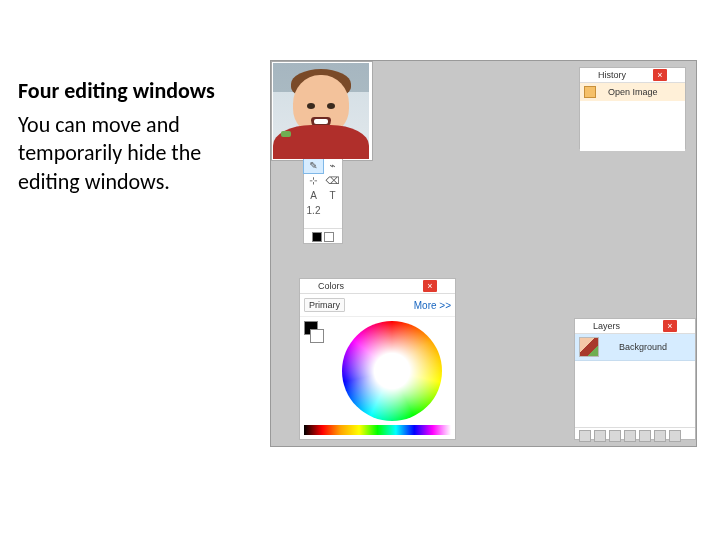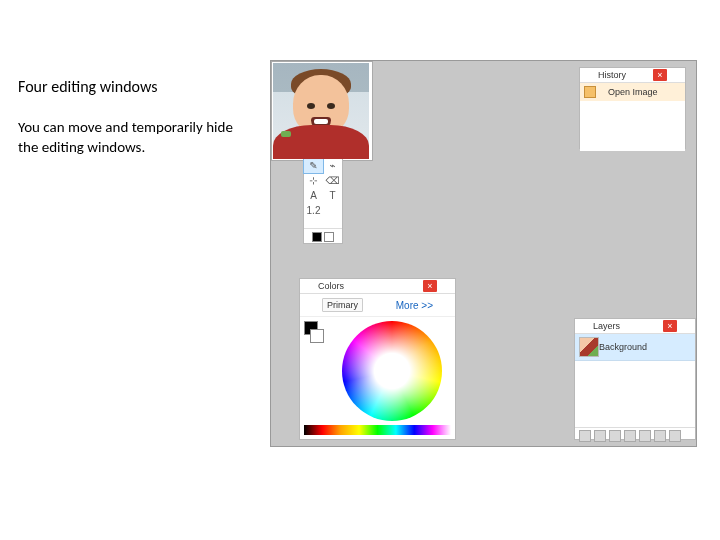--- a/index.html
+++ b/index.html
@@ -1,19 +1,19 @@
 <!DOCTYPE html>
 <html><head>
 <meta charset="utf-8">
 <style>
   html,body{margin:0;padding:0;width:720px;height:540px;background:#fff;font-family:"Calibri","Segoe UI",sans-serif;color:#000;overflow:hidden}
   .slide{position:relative;width:720px;height:540px}
   .text-col{position:absolute;left:18px;top:78px;width:230px}
-  .heading{font-size:16px;font-weight:400;line-height:1.15;margin-bottom:22px}
-  .body{font-size:15px;line-height:1.28}
+  .heading{font-size:22px;font-weight:700;line-height:1.15;margin-bottom:8px}
+  .body{font-size:22px;line-height:1.28}
   .stage{position:absolute;left:270px;top:60px;width:425px;height:385px;background:#c7c7c7;border:1px solid #999}
   .win{position:absolute;background:#fff;border:1px solid #b8b8b8;font-family:"Segoe UI",sans-serif;font-size:9px;color:#333;box-shadow:0 0 0 rgba(0,0,0,0)}
   .titlebar{height:14px;line-height:14px;border-bottom:1px solid #ddd;padding:0 18px;display:flex;align-items:center;justify-content:space-between;background:#fff}
   .titlebar .t{white-space:nowrap;overflow:hidden}
   .close-btn{width:14px;height:12px;background:#e23b2e;color:#fff;font-size:9px;line-height:12px;text-align:center;border-radius:1px;cursor:pointer}
   
   .tools{left:32px;top:6px;width:38px;height:175px}
   .tools .titlebar{height:14px;justify-content:flex-start;gap:2px}
   .tool-grid{display:grid;grid-template-columns:1fr 1fr;grid-auto-rows:15px;width:100%;height:calc(100% - 30px)}
   .tool{display:flex;align-items:center;justify-content:center;font-size:10px;color:#555}
@@ -22,31 +22,31 @@
   .sw{width:8px;height:8px;border:1px solid #888}
   .sw.fg{background:#000}
   .sw.bg{background:#fff}
   
   .history{right:10px;top:6px;width:105px;height:80px}
   .hist-row{display:flex;align-items:center;gap:12px;padding:2px 4px;background:#fff0d8;height:14px}
   .hist-row .ic{width:10px;height:10px;background:#f5c069;border:1px solid #c8903a}
   .hist-body{height:calc(100% - 14px - 16px);background:#fff}
   
   .colors-win{left:28px;bottom:6px;width:155px;height:160px}
-  .colors-win .row{display:flex;align-items:center;gap:4px;padding:3px 22px;height:16px;border-bottom:1px solid #eee}
+  .colors-win .row{display:flex;align-items:center;gap:4px;padding:3px 4px;height:16px;border-bottom:1px solid #eee}
   .sel-primary{font-size:9px;padding:1px 4px;border:1px solid #ccc;background:#fafafa;border-radius:1px}
   .more{font-size:10px;color:#1966c0}
   .wheel{margin:4px auto 2px;width:100px;height:100px;border-radius:50%;background:conic-gradient(red,orange,yellow,lime,cyan,blue,magenta,red)}
   .wheel::after{content:"";display:block;width:100%;height:100%;border-radius:50%;background:radial-gradient(circle,#fff 0%,#fff 25%,transparent 70%)}
   .wheel{position:relative}
   .wheel::after{position:absolute;inset:0}
   .ramp{height:10px;margin:2px 4px 4px;background:linear-gradient(to right,#000,red,orange,yellow,lime,cyan,blue,magenta,#fff)}
   
   .layers{right:0;bottom:6px;width:120px;height:120px}
-  .layer-row{display:flex;align-items:center;gap:0;padding:2px 4px;background:#d6ecff;height:22px;border-bottom:1px solid #c6dcef}
+  .layer-row{display:flex;align-items:center;gap:20px;padding:2px 4px;background:#d6ecff;height:22px;border-bottom:1px solid #c6dcef}
   .thumb{width:18px;height:18px;border:1px solid #bbb;background:linear-gradient(135deg,#f5c9a8 0%,#f5c9a8 40%,#a83a2c 40%,#a83a2c 70%,#6fae52 70%)}
   .layers-body{height:calc(100% - 14px - 24px - 16px);background:#fff}
   .layers-footer{height:16px;border-top:1px solid #ddd;display:flex;align-items:center;gap:3px;padding:0 4px}
   .fic{width:10px;height:10px;background:#d8d8d8;border:1px solid #aaa}
   
   .img-win{left:150px;top:100px;width:100px;background:#fff;border:1px solid #aaa}
   .img-inner{width:96px;height:96px;margin:1px;position:relative;overflow:hidden}
   
   .baby-bg{position:absolute;inset:0;background:linear-gradient(180deg,#a6b6c0 0%,#a9b9c2 30%,#d6e0e6 30%,#e2e8ec 100%)}
   .baby-shirt{position:absolute;left:0;right:0;bottom:0;height:34px;background:#b02f2b;border-top-left-radius:40% 60%;border-top-right-radius:40% 60%}

